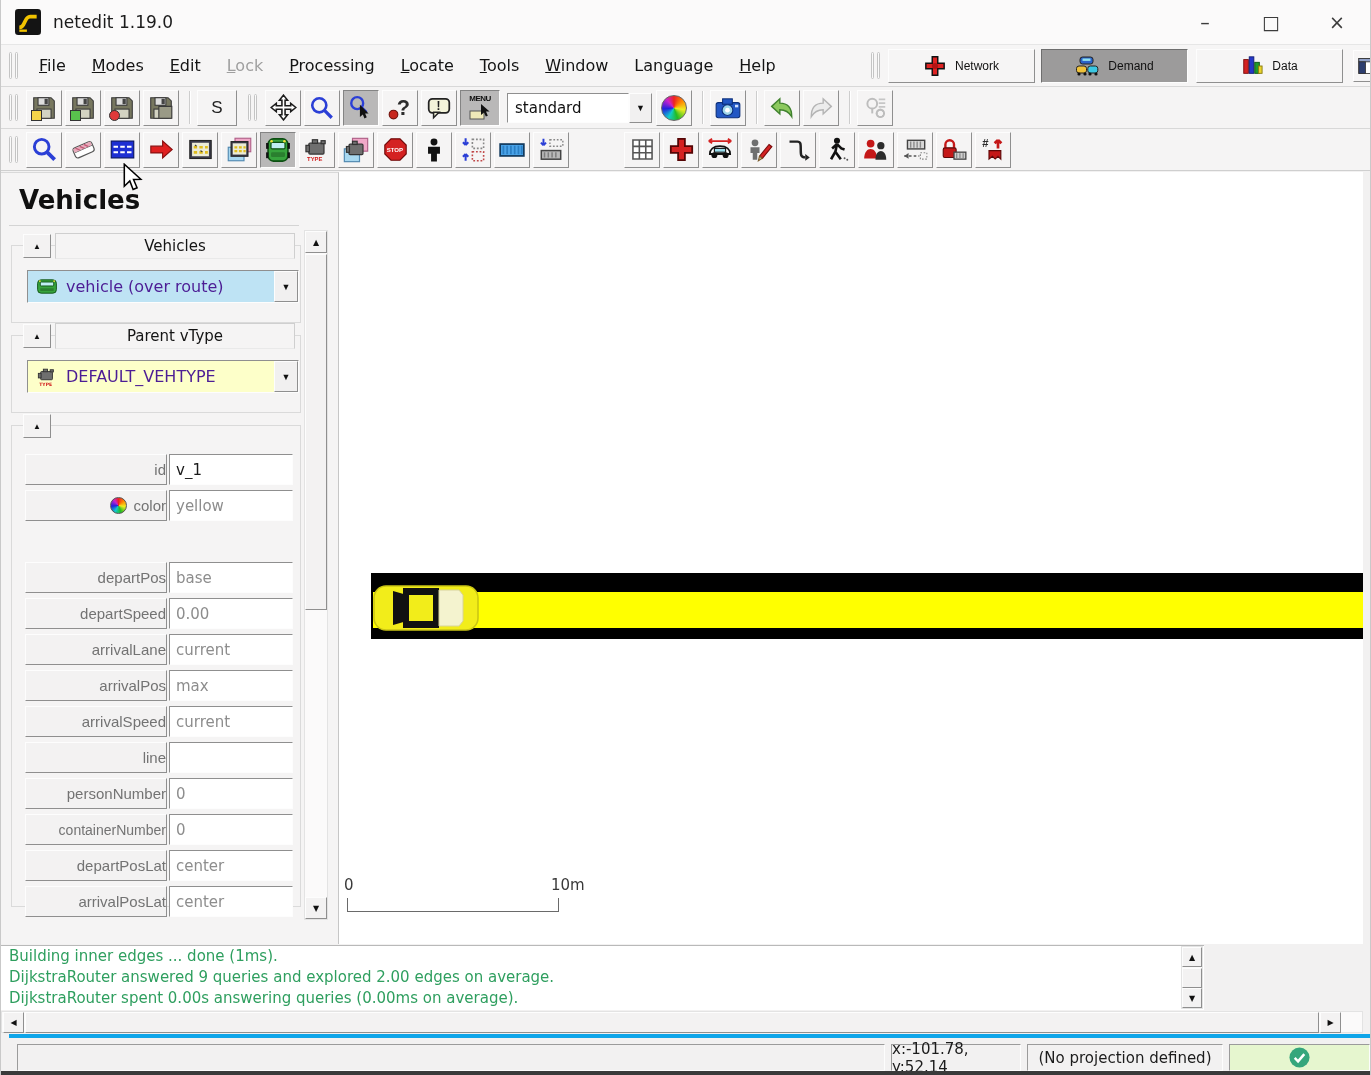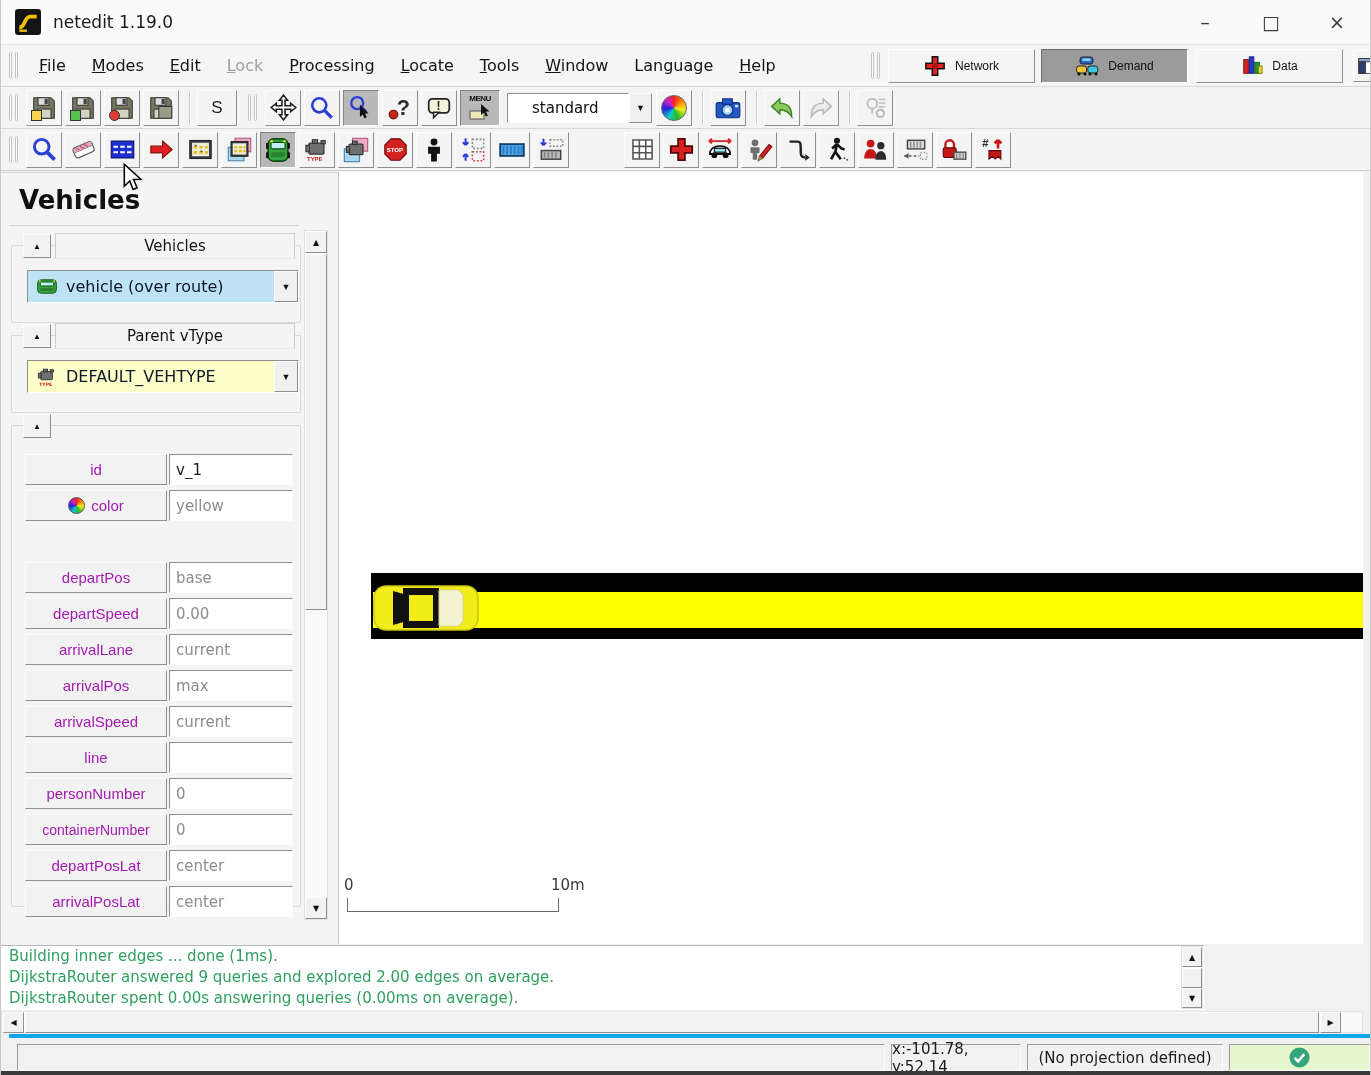--- a/index.html
+++ b/index.html
@@ -44,48 +44,48 @@
     background:#f5f4f4; border-bottom:1px solid #d8d8d8; }
   .tb2 { top:87px; height:42px; }
   .tb3 { top:129px; height:42px; border-bottom:1px solid #cfcfcf; }
   .tbtn { width:36px; height:36px; min-width:36px; display:flex; align-items:center;
     justify-content:center; background:#f5f4f4; position:relative; margin-right:3px; }
   .tbtn.pressed { border-color:#848484 #fdfdfd #fdfdfd #848484; background:#b9b8b8; }
   .sep { width:1px; height:33px; background:#cdcdcd; margin:0 7px; box-shadow:1px 0 0 #fff; }
   .s-label { font-size:17px; color:#222; }
   .combo { display:flex; margin:0 4px; }
   .combo-field { width:122px; height:30px; background:#fff; display:flex; align-items:center;
-    padding:0 24px; font-size:15px; color:#111; }
+    padding:0 7px; font-size:15px; color:#111; }
   .combo-btn { width:23px; height:30px; display:flex; align-items:center; justify-content:center;
     background:#f1f0f0; font-size:9px; color:#111; }
   .wheel { width:26px; height:26px; border-radius:50%; border:1px solid #666;
     background:conic-gradient(#e22 0deg,#f80 50deg,#ee2 100deg,#2b2 160deg,#1cc 210deg,#22d 265deg,#c2c 320deg,#e22 360deg); }
   .badge { position:absolute; left:4px; bottom:4px; width:11px; height:11px; border:1px solid #333; }
   .menu-mini { font-size:8px; font-weight:bold; letter-spacing:-0.5px; color:#111; line-height:8px; }
 
   
   .panel { position:absolute; left:0; top:172px; width:338px; height:772px;
     background:#f5f4f4; border-right:1px solid #c6c6c6; border-top:1px solid #d9d9d9; }
   .panel-title { position:absolute; left:18px; top:12px; font-size:26px; font-weight:bold; color:#101010; }
   .panel-hr { position:absolute; left:8px; top:52px; width:290px; height:1px; background:#d4d4d4; }
   .group-frame { position:absolute; left:10px; width:290px; border:1px solid #dadada; }
   .grp-hdr { position:absolute; display:flex; align-items:center; gap:4px; left:22px; width:272px; height:26px; }
   .collapse-btn { width:28px; height:24px; display:flex; align-items:center; justify-content:center;
     background:#f3f2f2; font-size:8px; color:#111; }
   .grp-tab { flex:1; height:26px; display:flex; align-items:center; justify-content:center;
     font-size:15px; color:#141414; background:#f5f4f4; border:1px solid #cfcfcf; border-bottom-color:#e9e9e9; }
   .pcombo { position:absolute; left:26px; width:272px; height:33px; display:flex; }
-  .pcombo-field { flex:1; display:flex; align-items:center; gap:8px; padding:0 8px; font-size:16px; color:#0f172a; }
+  .pcombo-field { flex:1; display:flex; align-items:center; gap:8px; padding:0 8px; font-size:16px; color:#4c1d95; }
   .pcombo-field.blue { background:#bee3f4; }
   .pcombo-field.yellow { background:#fdffc9; }
   .pcombo-btn { width:24px; display:flex; align-items:center; justify-content:center;
     background:#f1f0f0; font-size:9px; color:#111; }
   .attr-row { position:absolute; left:24px; width:268px; height:31px; display:flex; }
-  .attr-lbl { width:144px; height:31px; display:flex; align-items:center; justify-content:center;
-    gap:6px; font-size:15px; color:#a21caf; background:#f3f2f2; }
+  .attr-lbl { width:144px; height:31px; display:flex; align-items:center; justify-content:flex-end;
+    gap:6px; font-size:15px; color:#737373; background:#f3f2f2; }
   .attr-val { width:124px; height:31px; margin-left:2px; background:#fff; font-size:15px;
     padding:0 6px; color:#1a1a1a; font-family:"DejaVu Sans","Liberation Sans",sans-serif;
     border:1px solid; border-color:#8f8f8f #fdfdfd #fdfdfd #8f8f8f; outline:none; }
   .attr-val.muted { color:#8d8d8d; }
   .mini-wheel { width:17px; height:17px; border-radius:50%; border:1px solid #555;
     background:conic-gradient(#e22 0deg,#f80 50deg,#ee2 100deg,#2b2 160deg,#1cc 210deg,#22d 265deg,#c2c 320deg,#e22 360deg); }
 
   
   .sb-btn { background:#f3f2f2; border:1px solid; border-color:#fdfdfd #8f8f8f #8f8f8f #fdfdfd;
     display:flex; align-items:center; justify-content:center; font-size:8px; color:#111; }

